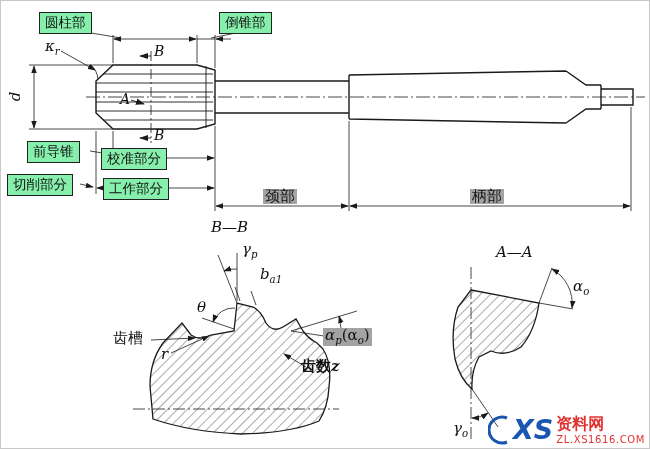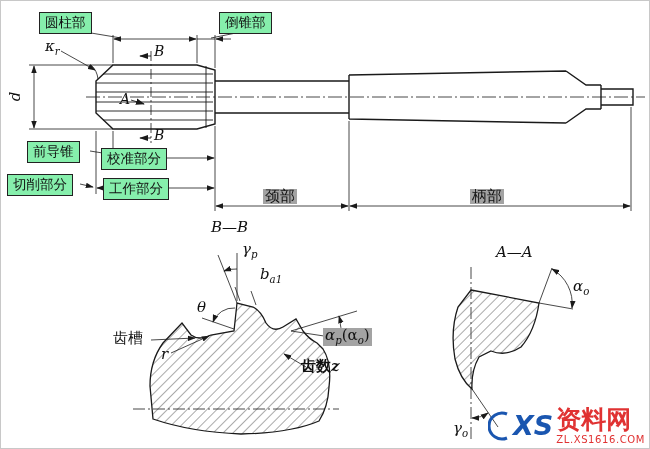--- a/index.html
+++ b/index.html
@@ -13,21 +13,21 @@
   .boxlbl {
     position:absolute; white-space:nowrap; line-height:1; font-size:13.5px;
     border:1px solid #222; background:#86efac; padding:3px 5px; z-index:3;
   }
   .ital { font-style:italic; }
   .lbl sub { font-size:0.68em; font-style:italic; }
   .onwhite { background:#a3a3a3; padding:0 2px; z-index:3; }
   .wm { position:absolute; right:4px; bottom:3px; display:flex; align-items:center; gap:3px;
         font-family:"DejaVu Sans","Liberation Sans",sans-serif; z-index:4; }
   .wm-logo { color:#1a56b0; font-style:italic; font-weight:bold; font-size:27px; line-height:0.9; }
-  .wm-name { color:#e03232; font-weight:bold; font-size:25px; line-height:1; }
+  .wm-name { color:#e03232; font-weight:bold; font-size:16px; line-height:1; }
   .wm-url  { color:#e03232; font-size:10px; letter-spacing:0.6px; margin-top:2px; }
 </style>
 </head>
 <body>
 
 <div class="figure">
 
   <svg class="art" width="650" height="449" viewBox="0 0 650 449">
     <defs>
       <marker id="ar" viewBox="0 0 10 8" refX="9" refY="4" markerWidth="10" markerHeight="8" orient="auto-start-reverse">

